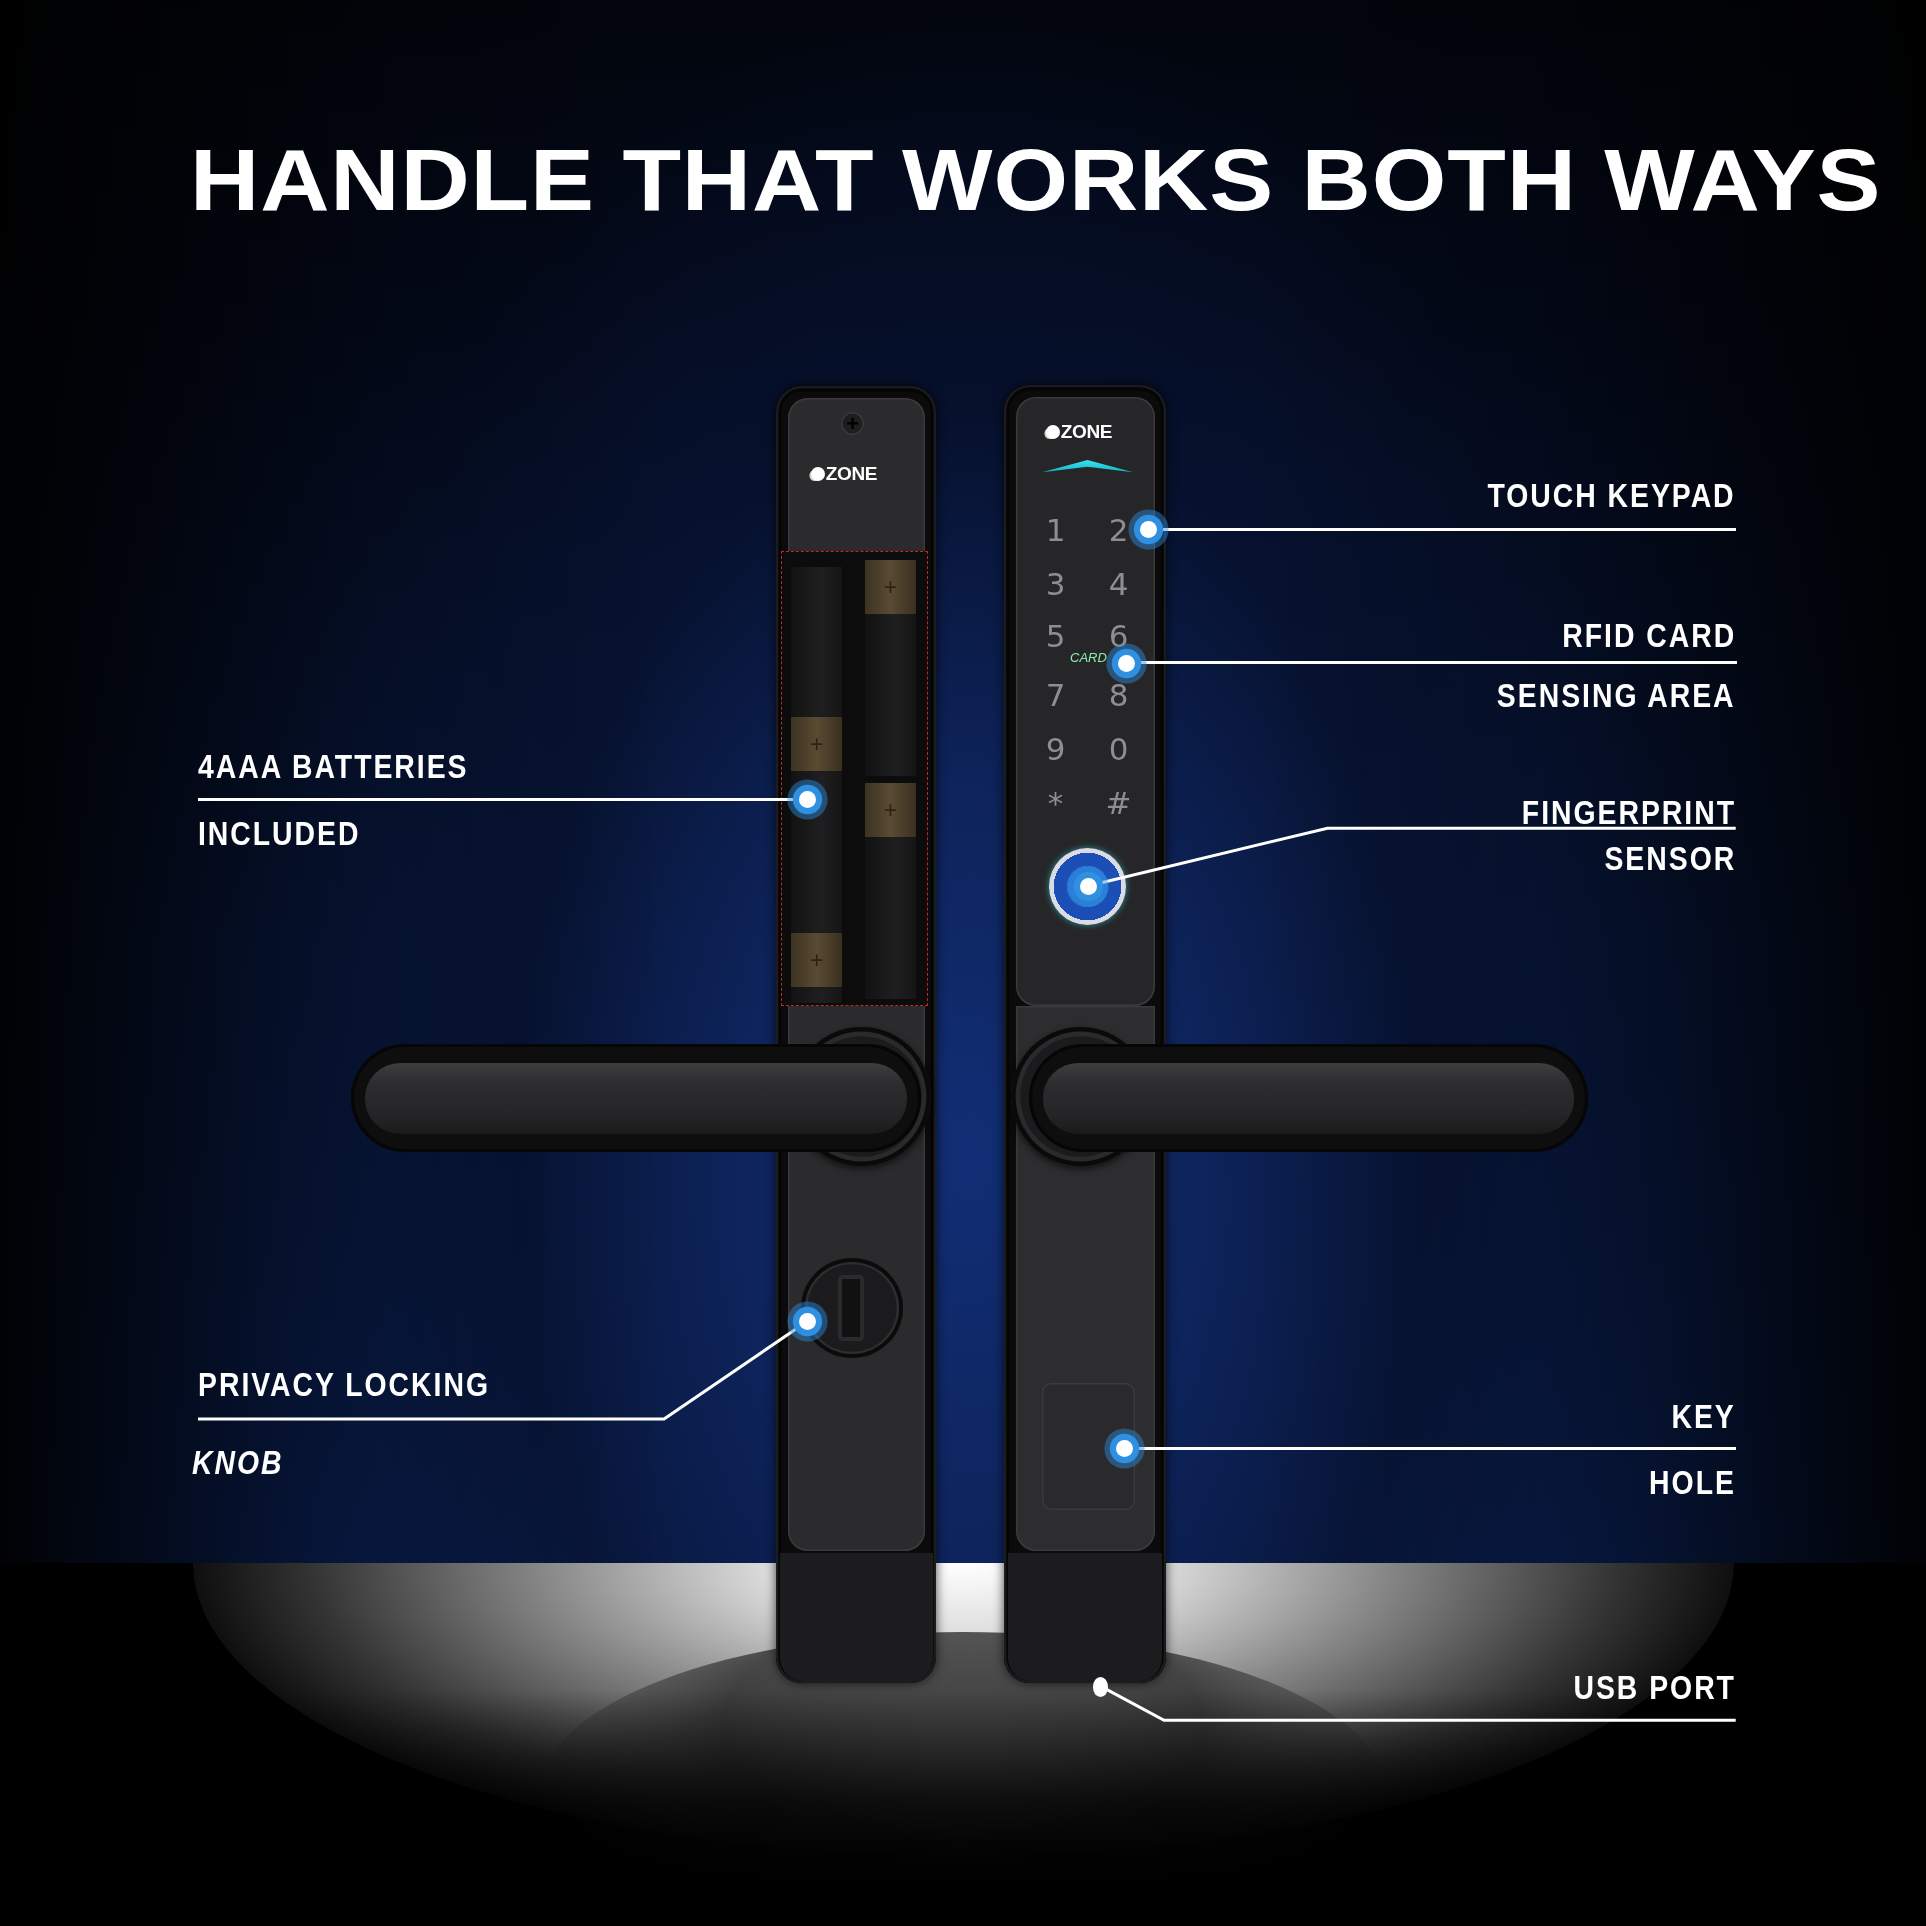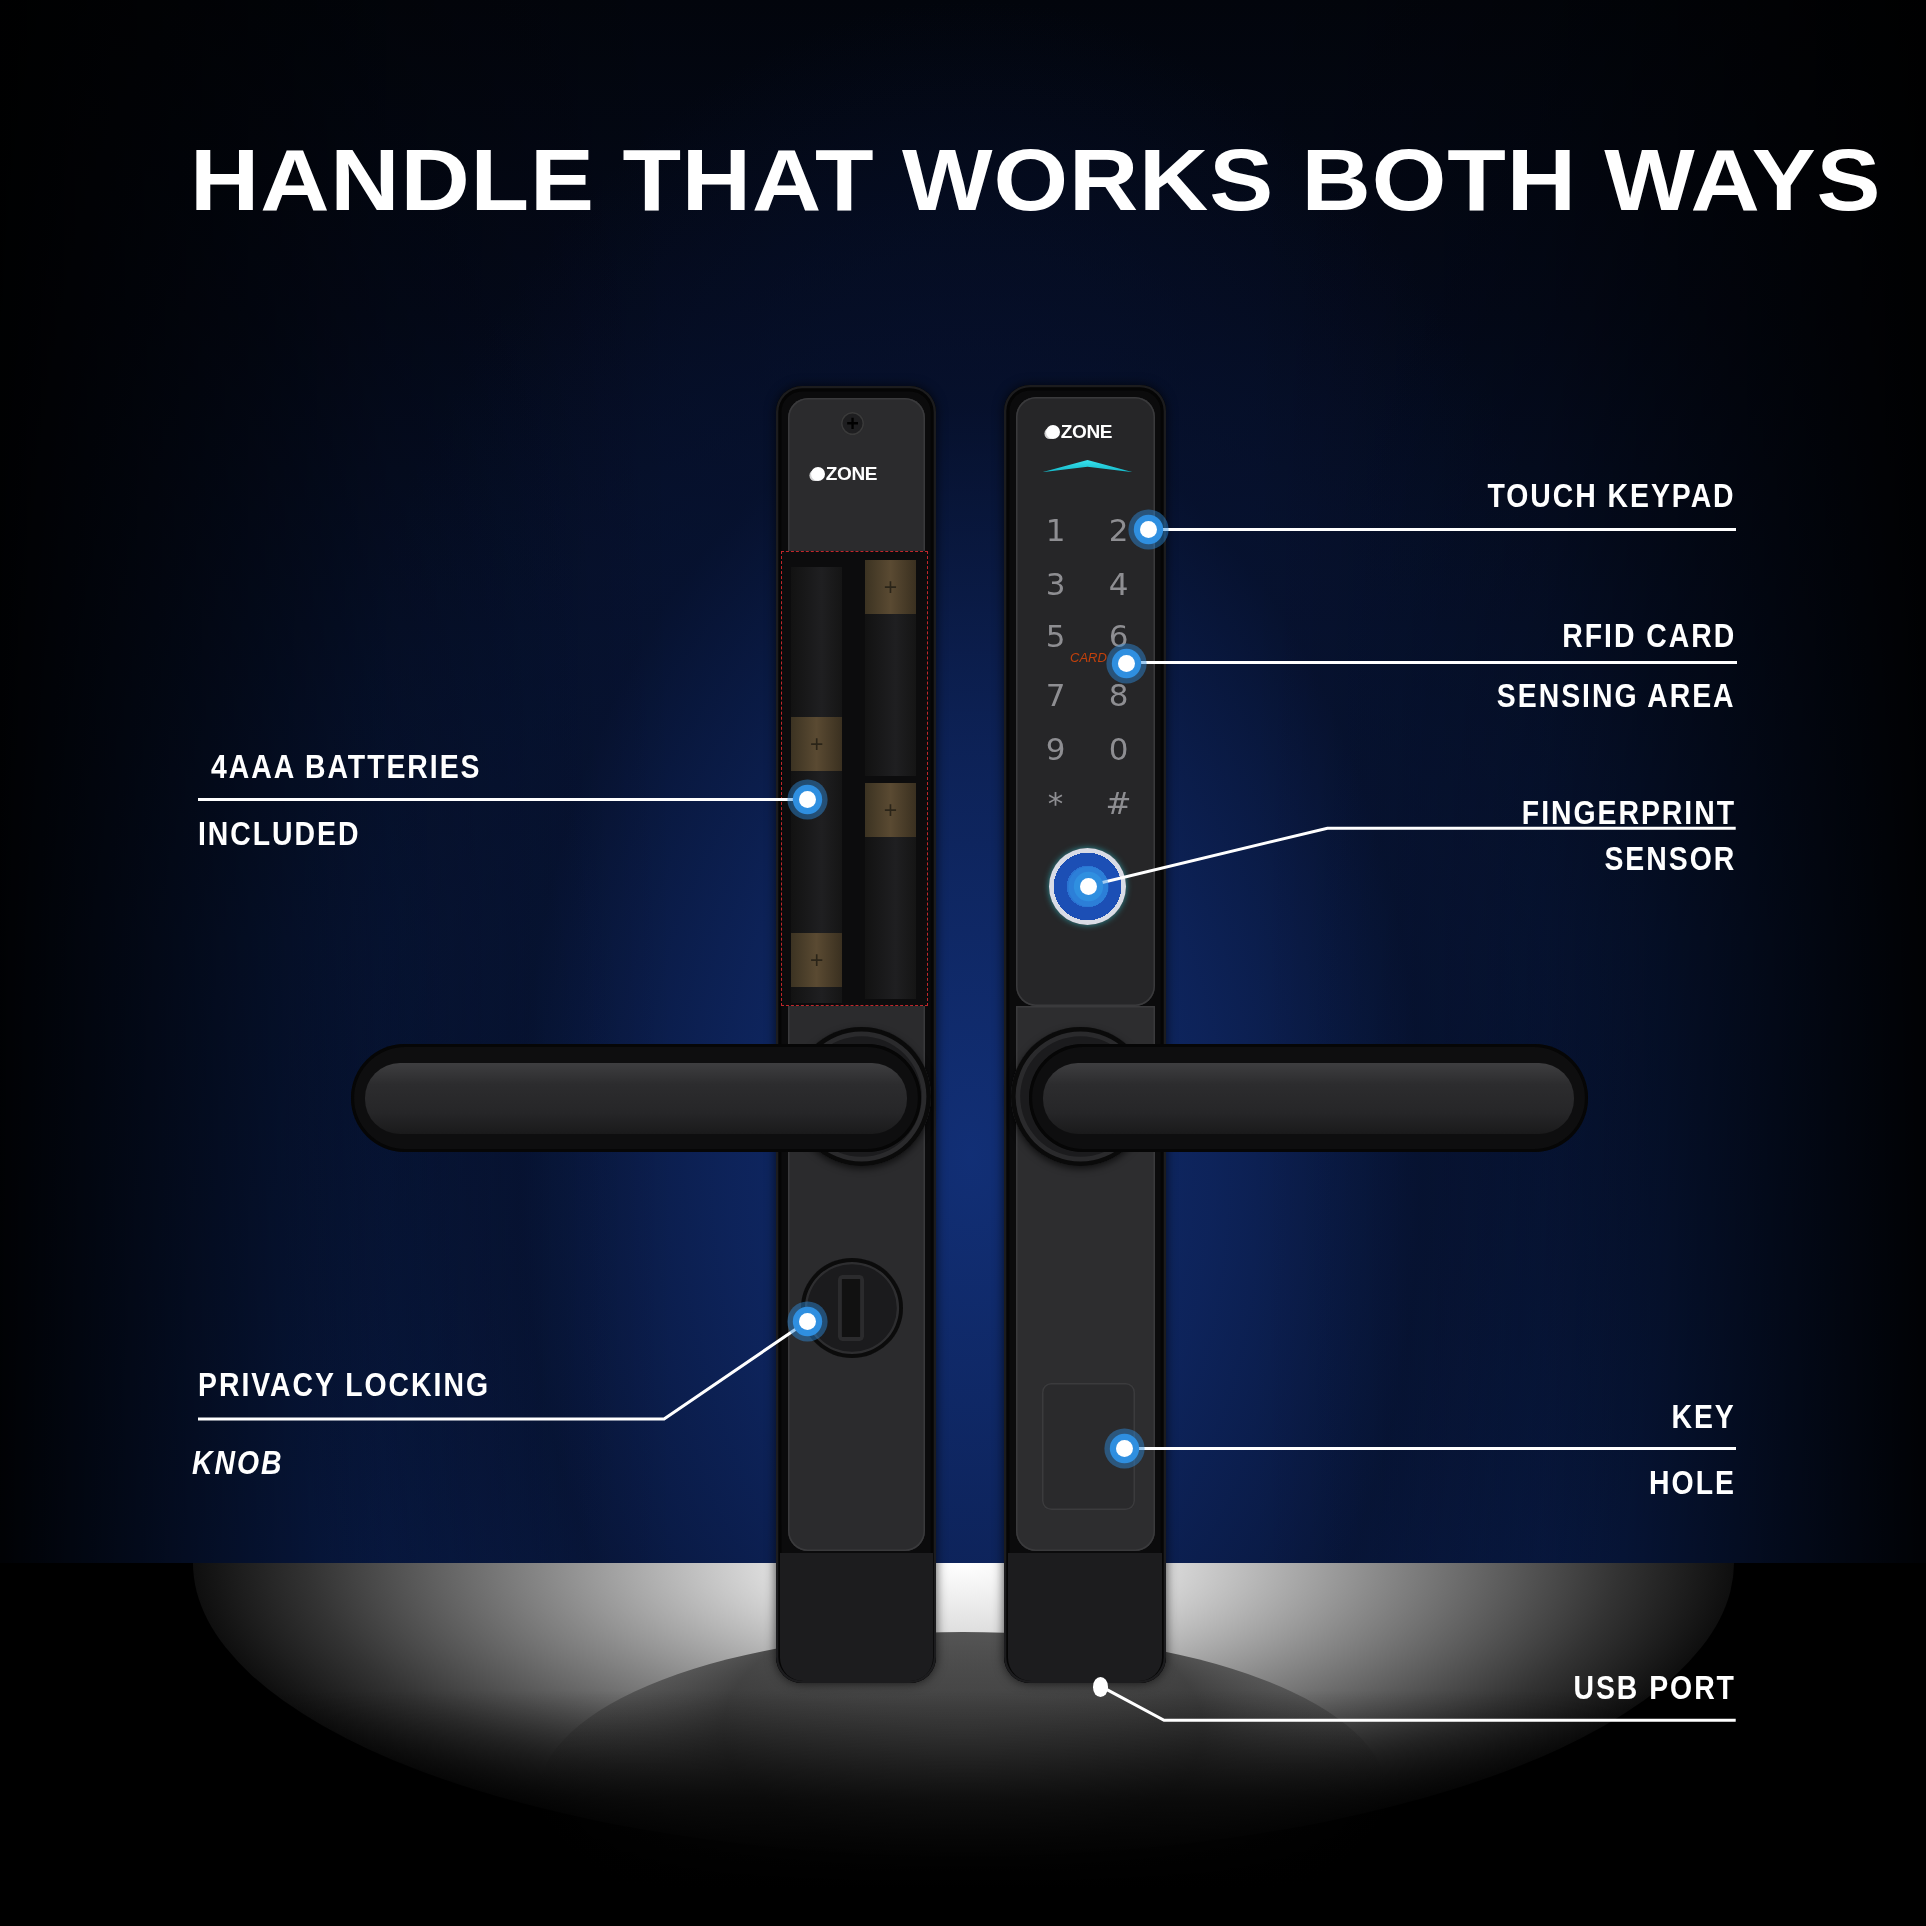--- a/index.html
+++ b/index.html
@@ -41,21 +41,21 @@
          clip-path: polygon(0 100%, 50% 0, 100% 100%, 50% 55%); }
 
   .battery-box { position:absolute; border:1.5px dashed #c0262a; background:#0c0c0d; overflow:hidden; }
   .battery { position:absolute; width:51px; background:linear-gradient(90deg,#121212,#1f1f21 60%,#151515); }
   .battery .cap { position:absolute; left:0; top:0; width:51px; height:54px;
                   background:linear-gradient(90deg,#3c3322,#5a4a32 50%,#3a3020); color:#2a2418; font-size:23px;
                   text-align:center; line-height:54px; }
 
   .keypad-key { position:absolute; color:#8e8e92; font-size:31px; font-weight:normal; width:31px; text-align:center;
                 font-family:"DejaVu Sans", sans-serif; line-height:31px; }
-  .card-mark { position:absolute; color:#c2410c; font-size:13px; font-style:italic; }
+  .card-mark { position:absolute; color:#86efac; font-size:13px; font-style:italic; }
 
   .fp-ring { position:absolute; width:77px; height:77px; border-radius:50%;
              background: radial-gradient(circle at 50% 50%, #3aa1e8 0 18%, #2a73d2 18% 38%, #1c4fb5 38% 62%, #d9dce6 62% 74%, #1b1b1d 74% 88%, #2ed9e6 88% 100%);
              box-shadow: 0 0 6.2px rgba(46,217,230,0.6); }
 
   .rose { position:absolute; width:139px; height:139px; border-radius:50%; background:#1b1b1d;
           box-shadow: inset 0 0 0 4.6px #0a0a0a, inset 0 0 0 9.2px #2a2a2c, 0 3.1px 7.7px rgba(0,0,0,0.6); }
   .lever { position:absolute; height:108px; border-radius:54px; background:#0e0e0f;
            box-shadow: inset 0 0 0 3.1px #060606; }
   .lever .face { position:absolute; left:14px; right:14px; top:18.5px; bottom:18.5px; border-radius:35px;
@@ -162,21 +162,21 @@
 <div class="hline" style="left:1124px; top:1447px; width:612px;"></div>
 
 <div class="dot" style="left:799px; top:791px;"></div>
 <div class="dot" style="left:799px; top:1313px;"></div>
 <div class="dot" style="left:1140px; top:521px;"></div>
 <div class="dot" style="left:1118px; top:655px;"></div>
 <div class="dot" style="left:1080px; top:878px;"></div>
 <div class="dot" style="left:1116px; top:1440px;"></div>
 <div class="dot plain" style="left:1093px; top:1677px;"></div>
 
-<div class="label left" style="left:198px; top:744px;margin-left:13px;"><span>4AAA BATTERIES</span></div>
+<div class="label left" style="left:198px; top:744px;"><span>4AAA BATTERIES</span></div>
 <div class="label left" style="left:198px; top:811px;"><span>INCLUDED</span></div>
 <div class="label left" style="left:198px; top:1362px;"><span>PRIVACY LOCKING</span></div>
 <div class="label left" style="left:192px; top:1440px;font-style:italic;"><span>KNOB</span></div>
 
 <div class="label right" style="right:190px; top:473px;"><span>TOUCH KEYPAD</span></div>
 <div class="label right" style="right:190px; top:613px;"><span>RFID CARD</span></div>
 <div class="label right" style="right:190px; top:673px;"><span>SENSING AREA</span></div>
 <div class="label right" style="right:190px; top:790px;"><span>FINGERPRINT</span></div>
 <div class="label right" style="right:190px; top:836px;"><span>SENSOR</span></div>
 <div class="label right" style="right:190px; top:1394px;"><span>KEY</span></div>

